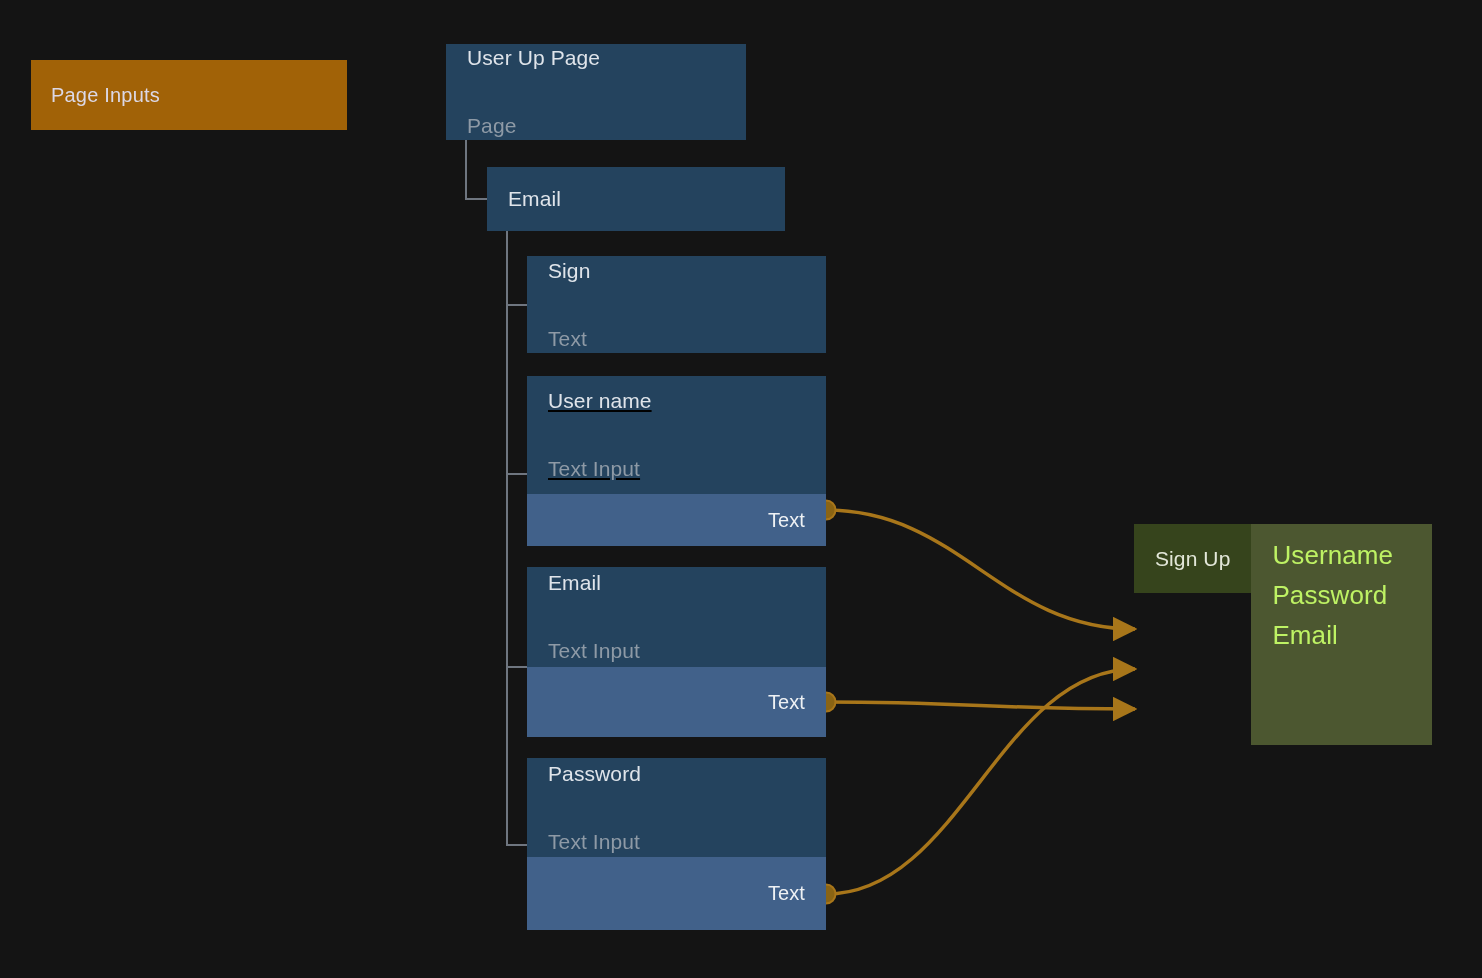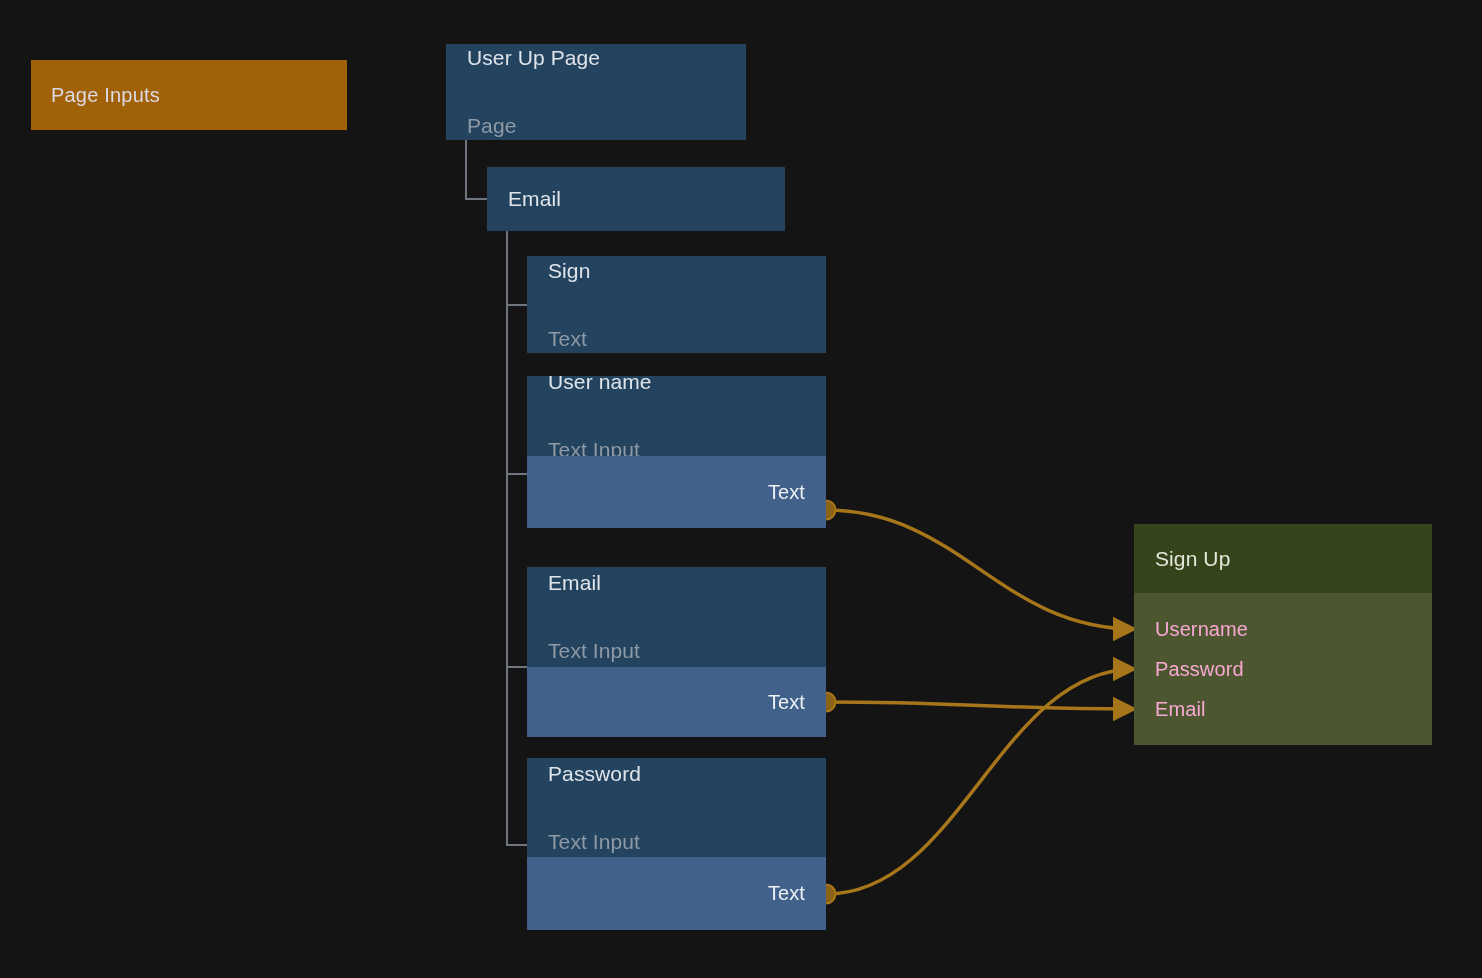--- a/index.html
+++ b/index.html
@@ -101,21 +101,21 @@
   }
   .port-row .port-label {
     font-size: 20px;
     color: #eef1f4;
     letter-spacing: 0.1px;
   }
 
   
   .green-node {
     display: flex;
-    flex-direction: column;
+    flex-direction: row;
   }
   .green-node .green-head {
     background: #36441c;
     display: flex;
     align-items: center;
     padding: 0 21px;
     box-sizing: border-box;
   }
   .green-node .green-head .green-title {
     font-size: 21px;
@@ -125,25 +125,25 @@
   .green-node .green-body {
     background: #4c5730;
     flex: 1;
     padding: 0 21px;
     box-sizing: border-box;
     display: flex;
     flex-direction: column;
     justify-content: flex-start;
   }
   .green-node .green-port {
-    font-size: 20px;
-    color: #f9a8d4;
-    letter-spacing: 0.1px;
-    display: flex;
-    align-items: center;
+    font-size: 26px;
+    color: #bef264;
+    letter-spacing: 0.1px;
+    display: flex;
+    align-items: flex-start;
   }
 </style>
 </head>
 <body>
 
 <div id="canvas">
 
   <svg id="tree-layer" viewBox="0 0 1482 978" width="1482" height="978">
 
     <path d="M 466 140 L 466 199 L 487 199" fill="none" stroke="#6f7680" stroke-width="2"></path>
@@ -192,21 +192,21 @@
   </div>
 
   <div class="node blue-node" style="left:527px; top:256px; width:299px; height:97px;">
     <div class="node-head">
       <div class="node-title">Sign</div>
       <div class="node-sub">Text</div>
     </div>
   </div>
 
   <div class="node io-node" style="left:527px; top:376px; width:299px; height:170px;">
-    <div class="node-head" style="height:80px;">
+    <div class="node-head" style="height:118px;text-decoration:underline;">
       <div class="node-title">User name</div>
       <div class="node-sub">Text Input</div>
     </div>
     <div class="port-row" style="height:72px;">
       <span class="port-label">Text</span>
     </div>
   </div>
 
   <div class="node io-node" style="left:527px; top:567px; width:299px; height:170px;">
     <div class="node-head" style="height:100px;">

